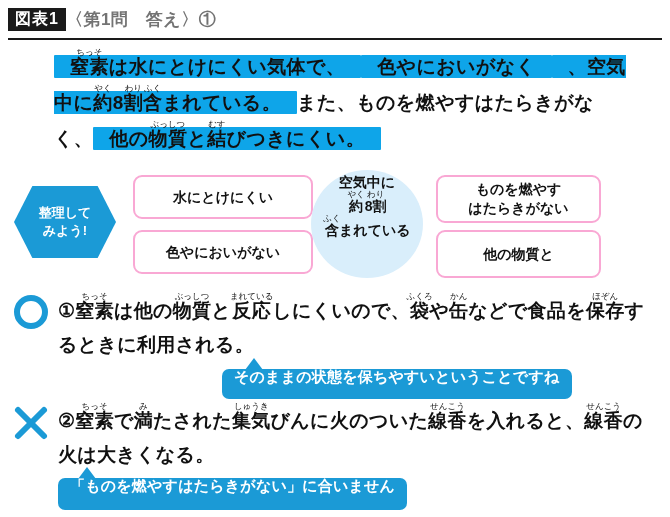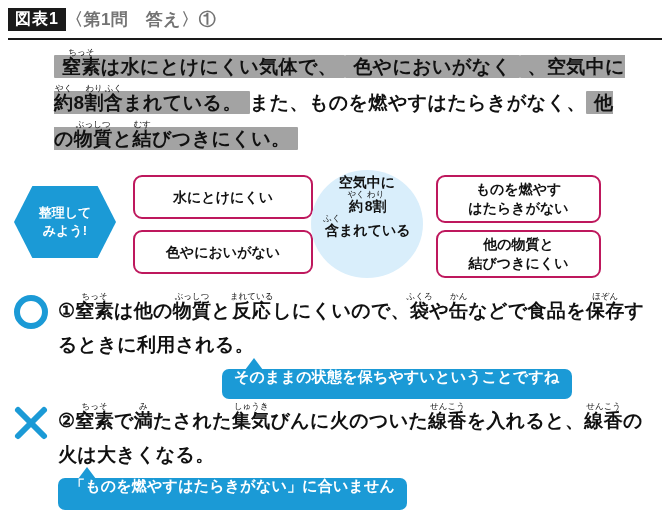--- a/index.html
+++ b/index.html
@@ -66,22 +66,22 @@
     left: 54px;
     top: 48px;
     width: 572px;
     font-size: 19px;
     font-weight: bold;
     line-height: 36px;
     letter-spacing: 0.4px;
     color: #111111;
   }
   .hl {
-    background: #a3a3a3;
-    padding: 1px 8px;
+    background: #0ea5e9;
+    padding: 1px 16px;
     border-radius: 1px;
   }
 
   
   .hexagon {
     position: absolute;
     left: 14px;
     top: 186px;
     width: 102px;
     height: 72px;
@@ -91,21 +91,21 @@
     font-weight: bold;
     line-height: 18px;
     text-align: center;
     display: flex;
     align-items: center;
     justify-content: center;
     clip-path: polygon(18% 0%, 82% 0%, 100% 50%, 82% 100%, 18% 100%, 0% 50%);
   }
   .pill {
     position: absolute;
-    border: 2px solid #be185d;
+    border: 2px solid #f9a8d4;
     border-radius: 9px;
     background: #ffffff;
     font-size: 14px;
     font-weight: bold;
     color: #111111;
     display: flex;
     align-items: center;
     justify-content: center;
     text-align: center;
     line-height: 19px;
@@ -220,21 +220,20 @@
 
 <div class="pill pill-3">
   <span>
     <span>ものを燃やす</span><br>
     <span>はたらきがない</span>
   </span>
 </div>
 <div class="pill pill-4">
   <span>
     <span>他の物質と</span><br>
-    <span>結びつきにくい</span>
   </span>
 </div>
 
 <div class="circle-center">
   <span>
     <span>空気中に</span><br>
     <ruby>約<rt>やく</rt>8割<rt>わり</rt></ruby><br>
     <ruby>含<rt>ふく</rt></ruby>まれている
   </span>
 </div>

